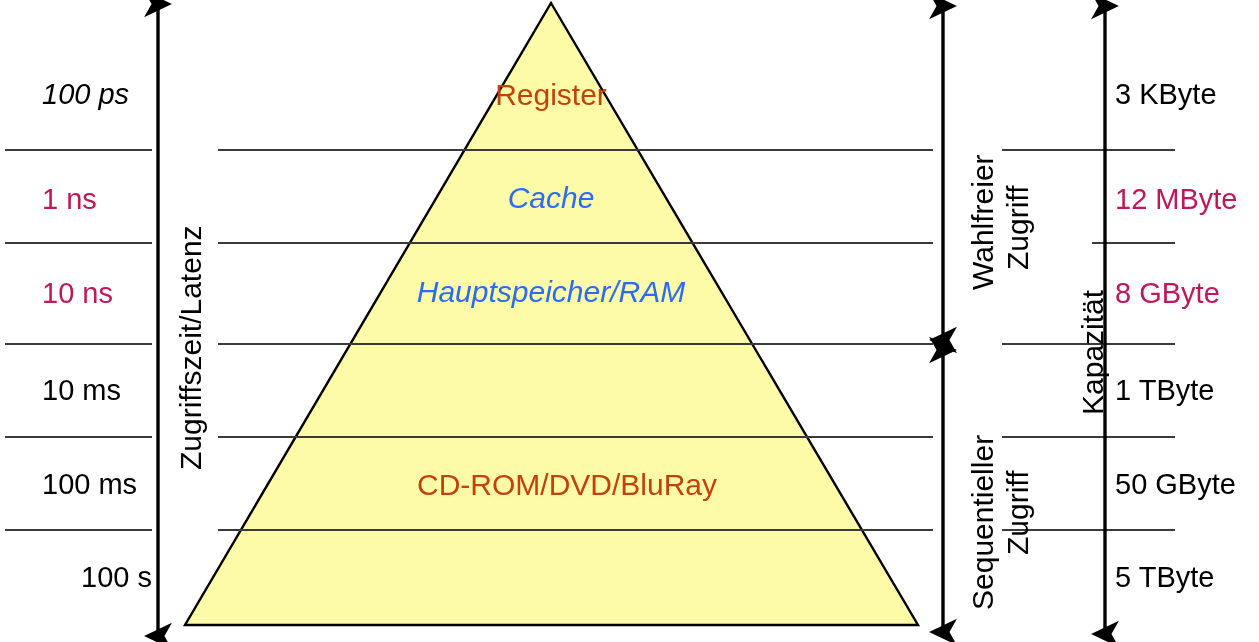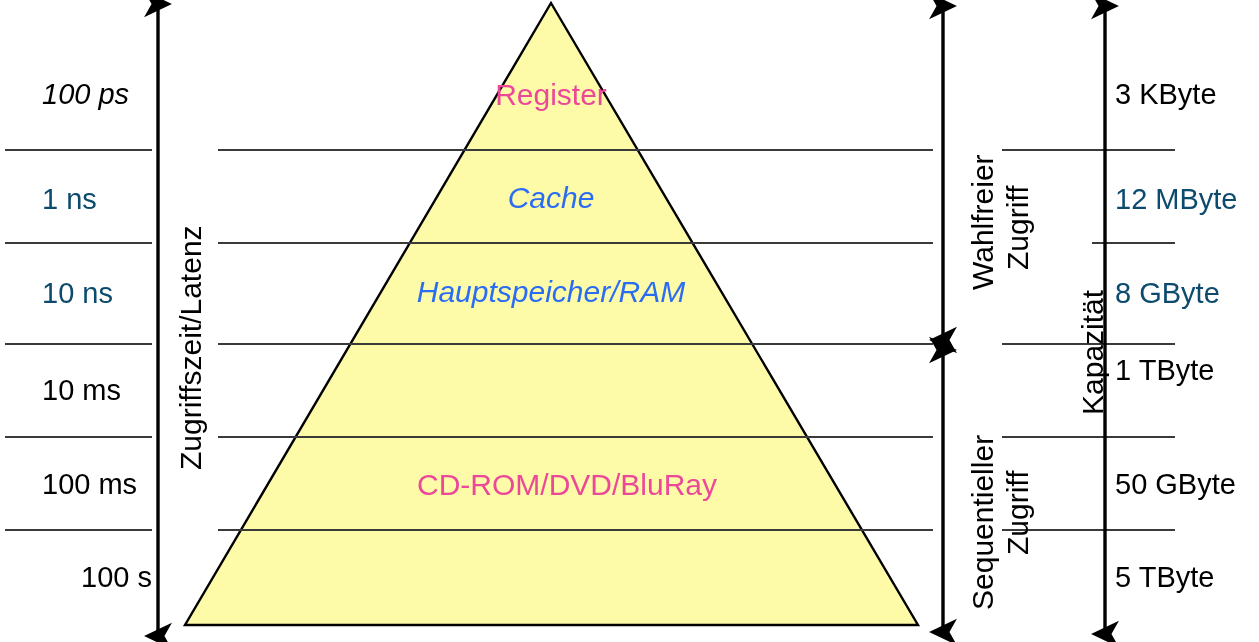--- a/index.html
+++ b/index.html
@@ -26,26 +26,26 @@
     height: 642px;
   }
   .lbl {
     position: absolute;
     font-family: "Liberation Sans", sans-serif;
     font-size: 29px;
     color: #000000;
     white-space: nowrap;
     line-height: 1;
   }
-  .lbl.blue { color: #0c4a6e; }
+  .lbl.blue { color: #be185d; }
   .tier-name {
     position: absolute;
     font-family: "Liberation Sans", sans-serif;
     font-size: 30px;
-    color: #ec4899;
+    color: #c2410c;
     white-space: nowrap;
     line-height: 1;
     text-align: center;
     transform: translateX(-50%);
   }
   .tier-name.blue { color: #2b6cf5; font-style: italic; }
   .vert {
     position: absolute;
     font-family: "Liberation Sans", sans-serif;
     font-size: 30px;
@@ -128,17 +128,17 @@
   <div class="vert acc1-l1">Wahlfreier</div>
   <div class="vert acc1-l2">Zugriff</div>
   <div class="vert acc2-l1">Sequentieller</div>
   <div class="vert acc2-l2">Zugriff</div>
 
   <div class="vert axis-cap-right">Kapazität</div>
 
   <div class="lbl" style="left:1115px; top:80px;">3 KByte</div>
   <div class="lbl blue" style="left:1115px; top:185px;">12 MByte</div>
   <div class="lbl blue" style="left:1115px; top:279px;">8 GByte</div>
-  <div class="lbl" style="left:1115px; top:356px;">1 TByte</div>
+  <div class="lbl" style="left:1115px; top:376px;">1 TByte</div>
   <div class="lbl" style="left:1115px; top:470px;">50 GByte</div>
   <div class="lbl" style="left:1115px; top:563px;">5 TByte</div>
 
 </div>
 
 </body></html>

